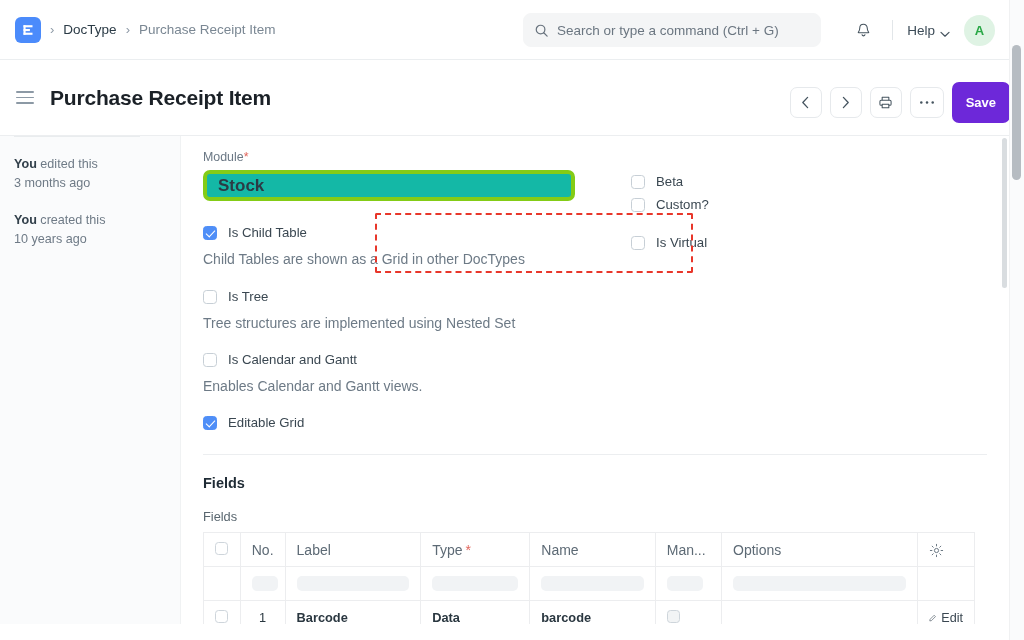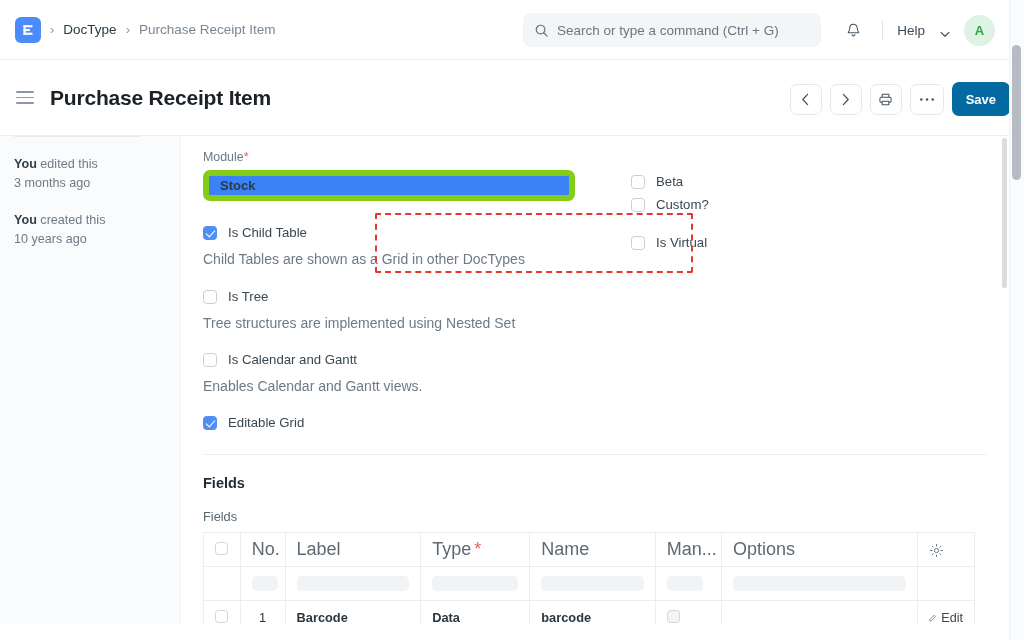--- a/index.html
+++ b/index.html
@@ -53,21 +53,21 @@
   .nav-right {
     position: absolute; right: 14px; top: 0; height: 60px;
     display: flex; align-items: center; gap: 0;
   }
   .bell-btn {
     width: 30px; height: 30px; display: flex; align-items: center;
     justify-content: center; background: none; border: 0; cursor: pointer;
   }
   .nav-div { width: 1px; height: 20px; background: #e2e6e9; margin: 0 14px; }
   .help-btn {
-    display: flex; align-items: flex-end; gap: 15px;
+    display: flex; align-items: flex-end; gap: 5px;
     background: none; border: 0; cursor: pointer;
     font-family: "Liberation Sans", sans-serif;
     font-size: 13.5px; color: #3c4b57;
   }
   .avatar {
     width: 31px; height: 31px; border-radius: 50%;
     background: #dff3e4; color: #28a745;
     display: flex; align-items: center; justify-content: center;
     font-size: 13px; font-weight: 600; margin-left: 14px; cursor: pointer;
   }
@@ -94,22 +94,22 @@
     position: absolute; right: 14px; top: 82px;
     display: flex; align-items: center; gap: 8px;
   }
   .icon-btn {
     width: 32px; height: 31px; border: 1px solid #e6e9ec; border-radius: 7px;
     background: #fff; display: flex; align-items: center; justify-content: center;
     cursor: pointer; color: #4a5a66;
   }
   .icon-btn.wide { width: 34px; }
   .save-btn {
-    height: 34px; padding: 0 14px; border: 0; border-radius: 7px;
-    background: #0369a1; color: #fff; font-size: 13px; font-weight: 600;
+    height: 41px; padding: 0 14px; border: 0; border-radius: 7px;
+    background: #6d28d9; color: #fff; font-size: 13px; font-weight: 600;
     cursor: pointer; font-family: "Liberation Sans", sans-serif;
   }
 
   
   .content {
     position: absolute; left: 0; top: 136px; width: 1009px; bottom: 16px;
     background: #fafbfc;
   }
   .sidebar {
     position: absolute; left: 0; top: 0; width: 181px; bottom: 0;
@@ -128,23 +128,23 @@
 
   .cols { display: flex; }
   .col-l { width: 390px; flex: 0 0 auto; }
   .col-r { width: 330px; flex: 0 0 auto; padding-left: 38px; }
 
   .field-label {
     font-size: 12.4px; color: #6b7885; margin-bottom: 6px;
   }
   .req { color: #e2665c; }
   .text-input {
-    width: 372px; height: 31px; background: #3b82f6;
-    border: 6px solid #84cc16; border-radius: 7px;
-    padding: 0 11px; font-size: 13px; font-weight: 600; color: #2c3a45;
+    width: 372px; height: 31px; background: #14b8a6;
+    border: 4px solid #84cc16; border-radius: 7px;
+    padding: 0 11px; font-size: 17px; font-weight: 600; color: #2c3a45;
     font-family: "Liberation Sans", sans-serif; outline: none;
   }
 
   .cbrow { display: flex; align-items: center; }
   .cb {
     width: 14px; height: 14px; border: 1px solid #c7cfd6; border-radius: 3.5px;
     background: #fff; flex: 0 0 auto; cursor: pointer; position: relative;
   }
   .cb.checked { background: #4f8ef7; border-color: #4f8ef7; }
   .cb.checked::after {
@@ -169,21 +169,21 @@
   table.grid {
     width: 772px; border-collapse: collapse; table-layout: fixed;
     background: #fff; border: 1px solid #ecedef; border-radius: 8px;
   }
   table.grid th, table.grid td {
     border-right: 1px solid #ecedef; border-bottom: 1px solid #ecedef;
     height: 34px; padding: 0 11px; text-align: left; vertical-align: middle;
   }
   table.grid th:last-child, table.grid td:last-child { border-right: 0; }
   table.grid th {
-    font-size: 18px; font-weight: 400; color: #5d6a75;
+    font-size: 14px; font-weight: 400; color: #5d6a75;
   }
   table.grid td { font-size: 12.8px; color: #2a3740; }
   td.bold, th.bold { font-weight: 700; }
   .col-chk { width: 36px; }
   .col-no  { width: 44px; text-align: center !important; }
   .col-lbl { width: 133px; }
   .col-typ { width: 107px; }
   .col-nam { width: 123px; }
   .col-man { width: 65px; }
   .col-opt { width: 192px; }

